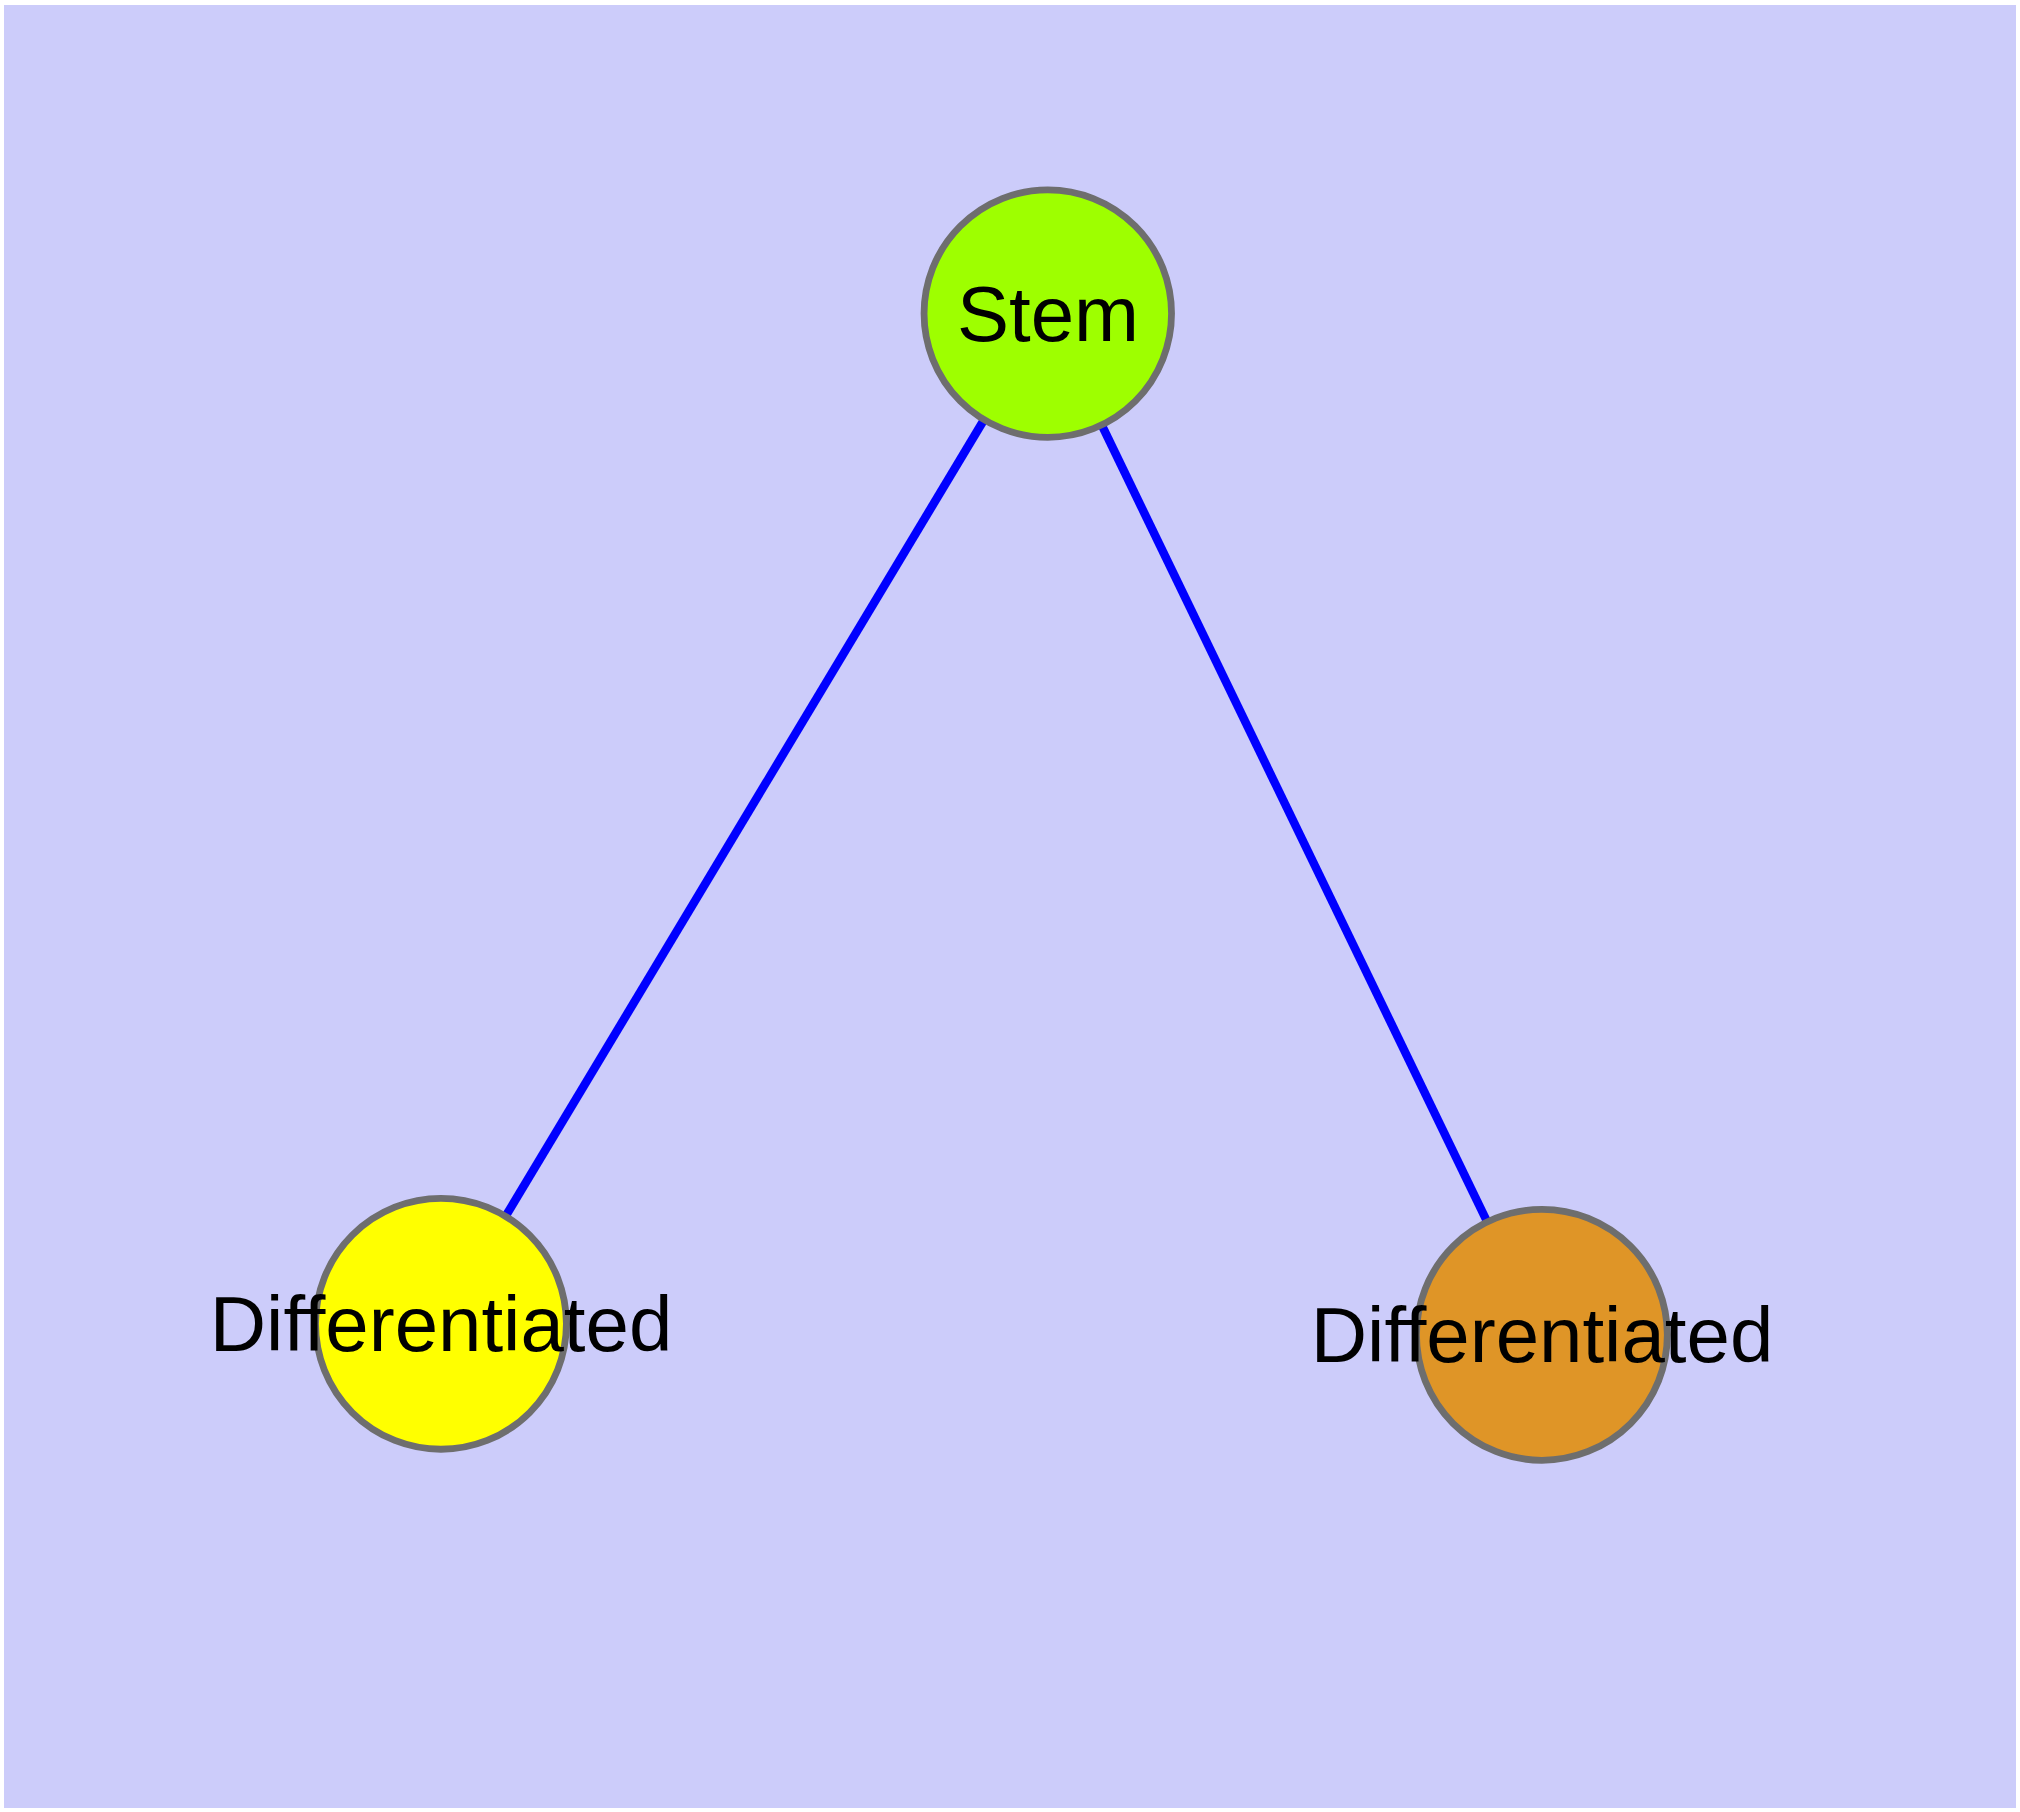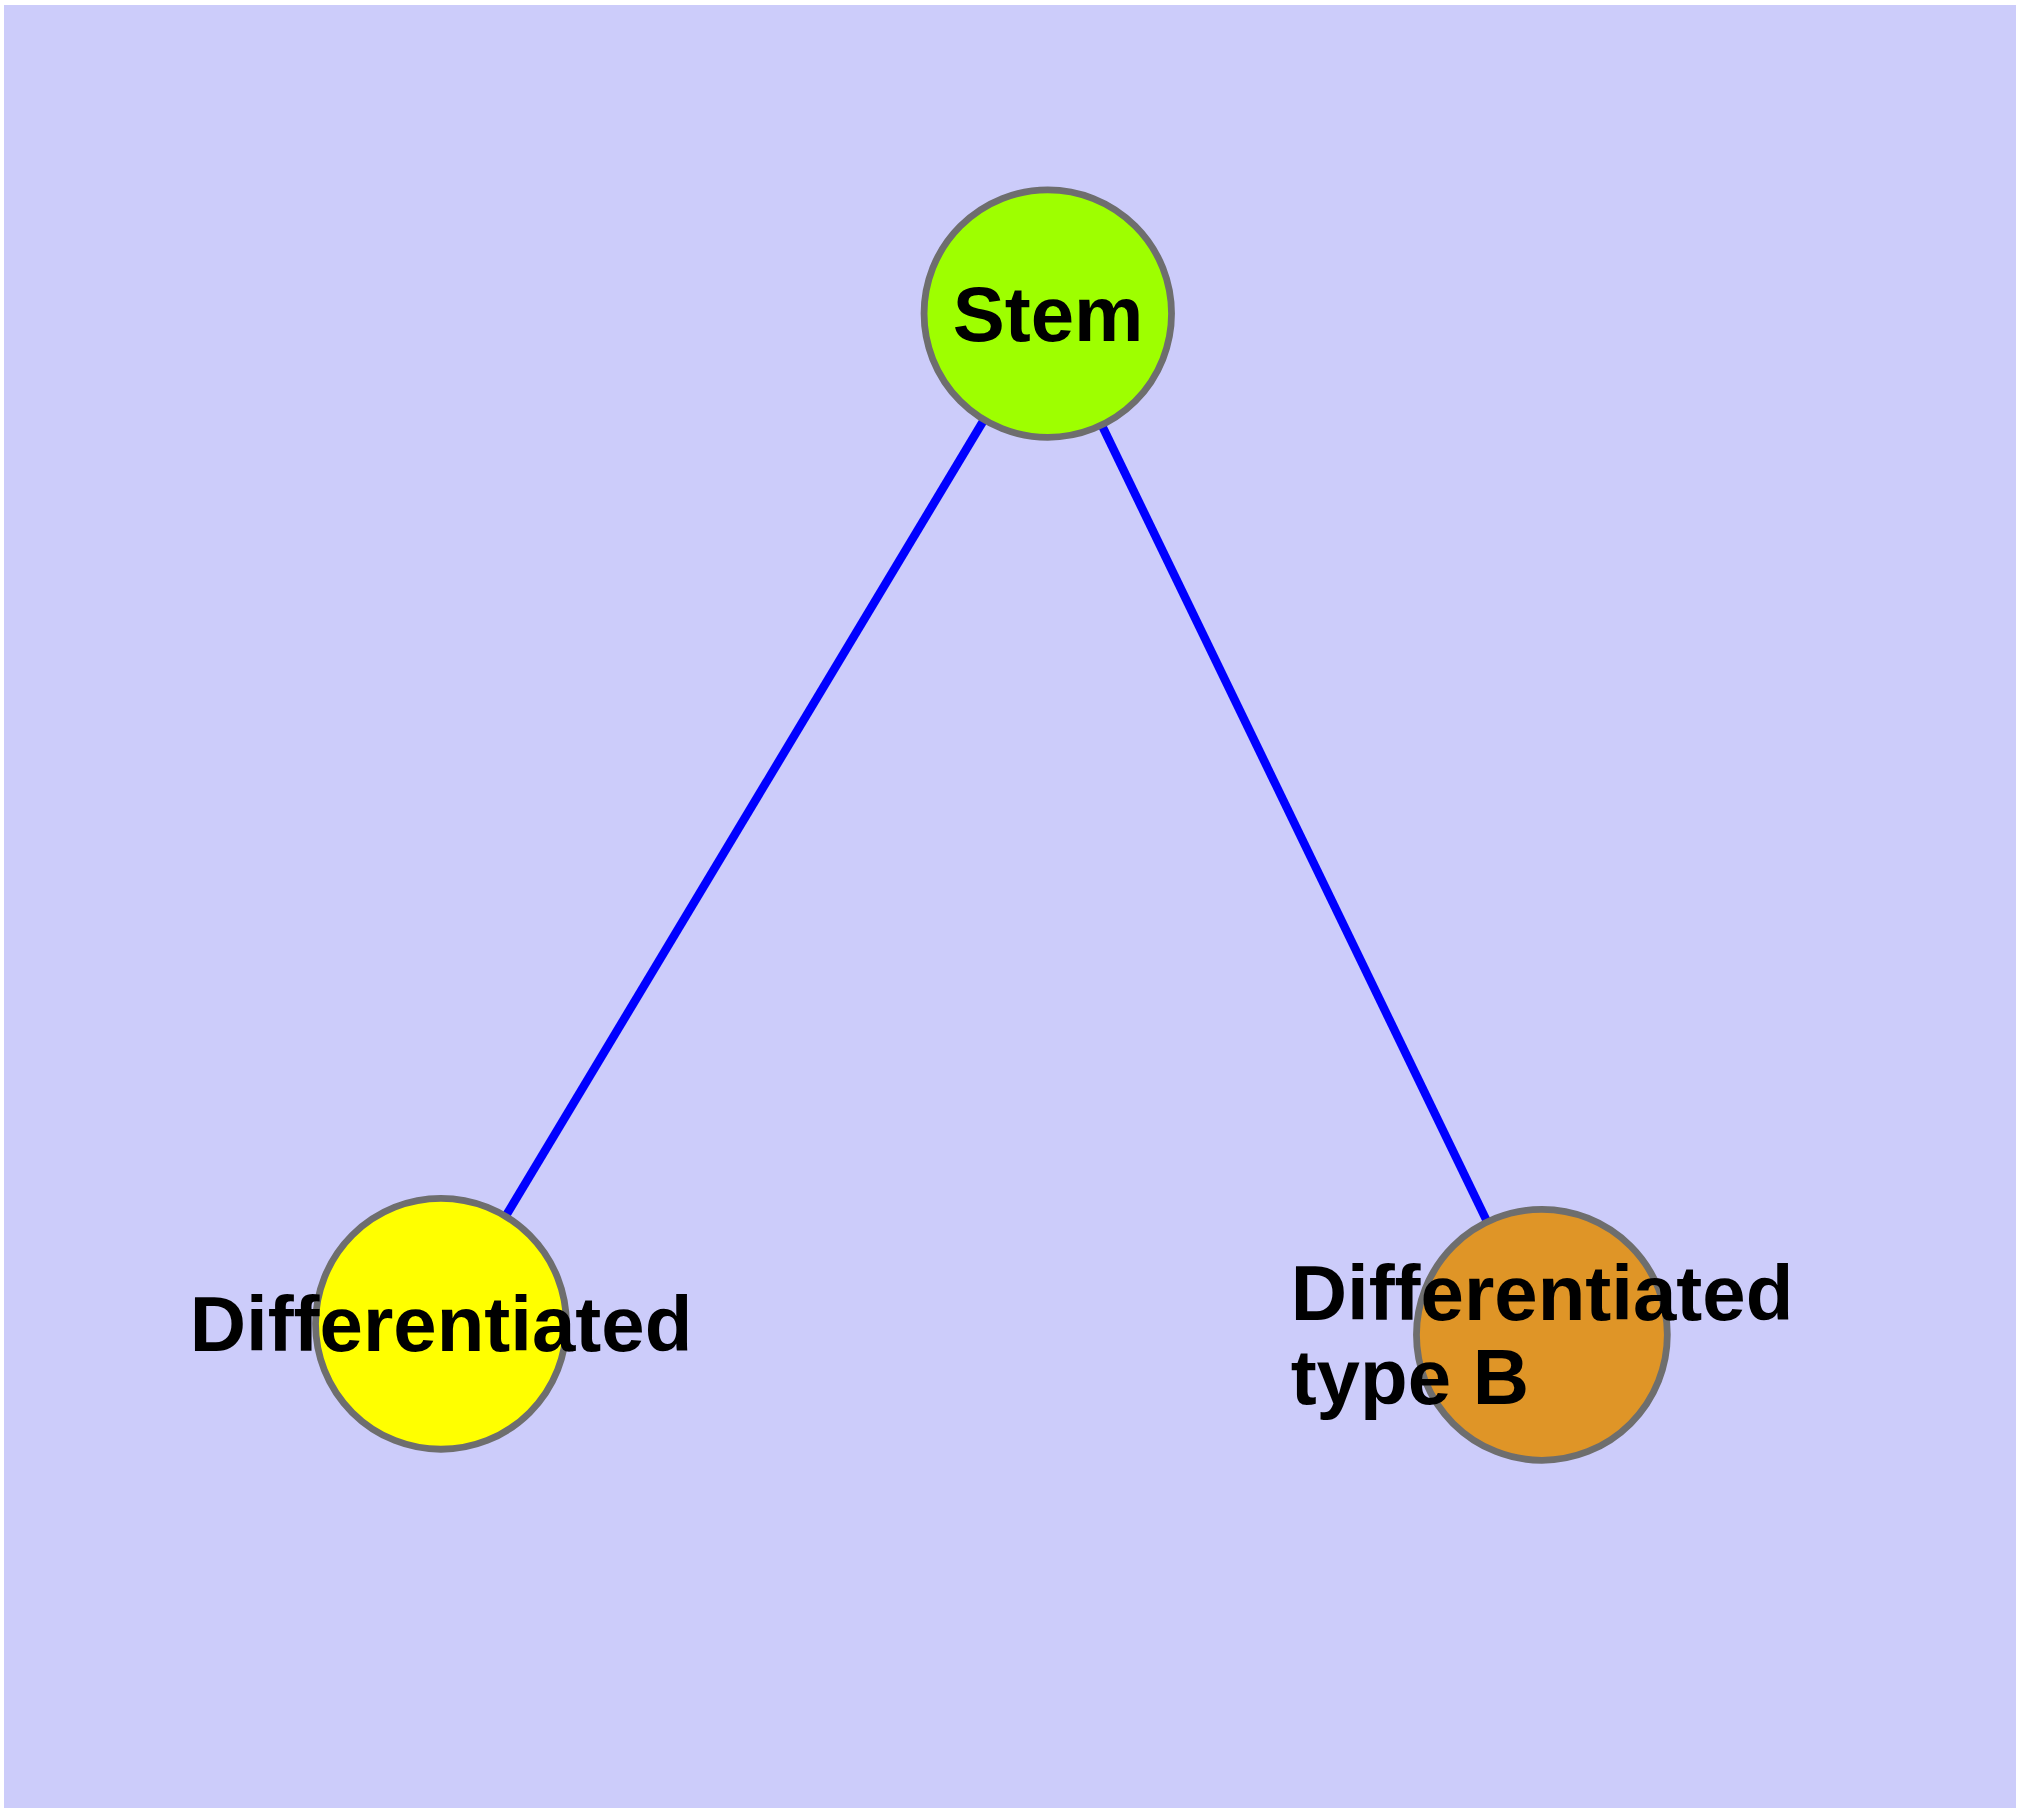--- a/index.html
+++ b/index.html
@@ -26,24 +26,24 @@
   #graph-svg {
     position: absolute;
     left: 0;
     top: 0;
     width: 2021px;
     height: 1812px;
     display: block;
   }
   .node-label {
     position: absolute;
-    text-align: left;
+    text-align: right;
     color: #000000;
     font-family: "Liberation Sans", sans-serif;
-    font-weight: bold;
+    font-weight: normal;
     line-height: 1.08;
     white-space: pre;
     pointer-events: none;
     transform: translate(-50%, -50%);
   }
   .node-label.big {
     font-size: 78px;
   }
 </style>
 </head>
@@ -60,16 +60,16 @@
     <g id="nodes-layer">
         <circle cx="1236" cy="370" r="146" fill="#9eff00" stroke="#6e6e6e" stroke-width="8"></circle>
         <circle cx="520" cy="1562" r="148" fill="#ffff00" stroke="#6e6e6e" stroke-width="8"></circle>
         <circle cx="1819" cy="1575" r="148" fill="#df9527" stroke="#6e6e6e" stroke-width="8"></circle>
       </g>
   </svg>
 
   <div id="labels-layer">
       <div class="node-label big" style="left: 1048px; top: 314px; font-size: 78px; color: rgb(0, 0, 0);"><div>Stem</div></div>
       <div class="node-label big" style="left: 441px; top: 1324px; font-size: 78px; color: rgb(0, 0, 0);"><div>Differentiated</div></div>
-      <div class="node-label big" style="left: 1542px; top: 1335px; font-size: 78px; color: rgb(0, 0, 0);"><div>Differentiated</div><div>type B</div></div>
+      <div class="node-label big" style="left: 1542px; top: 1335px; font-size: 78px; color: rgb(0, 0, 0);"><div>Differentiated</div></div>
     </div>
 </div>
 
 
 </body></html>

